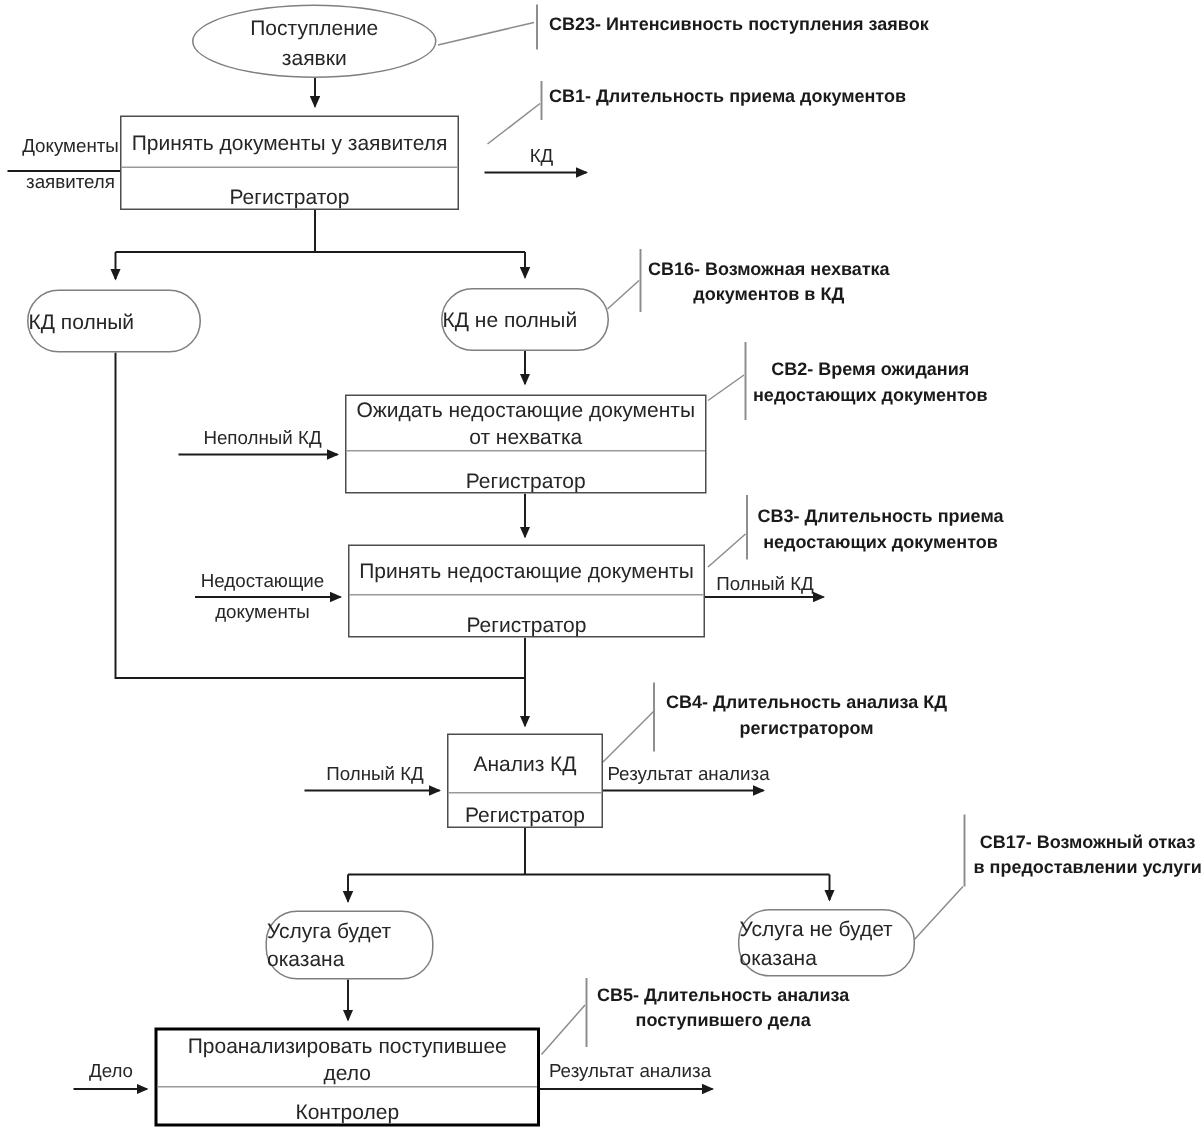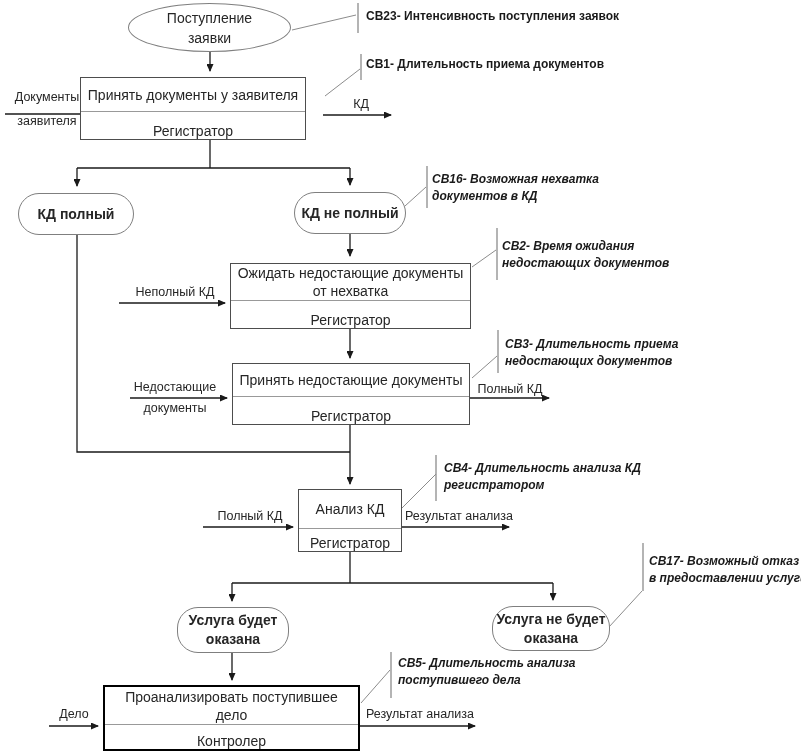--- a/index.html
+++ b/index.html
@@ -5,36 +5,36 @@
   html,body{margin:0;padding:0;background:#ffffff;}
   body{font-family:"Liberation Sans", sans-serif;color:#262626;}
   #canvas{position:relative;width:801px;height:753px;background:#ffffff;overflow:hidden;}
   #wires{position:absolute;left:0;top:0;z-index:1;}
 
   
   .node{position:absolute;z-index:2;background:#ffffff;box-sizing:border-box;}
   .ellipse{border:1.3px solid #7f7f7f;border-radius:50%;display:flex;flex-direction:column;
            align-items:center;justify-content:center;font-size:14px;line-height:20px;}
   .stadium{border:1.3px solid #7f7f7f;border-radius:21px;display:flex;flex-direction:column;
-           align-items:center;justify-content:center;font-size:14px;line-height:19px;font-weight:bold;}
+           justify-content:center;font-size:14px;line-height:19px;}
   .process{border:1.4px solid #4d4d4d;display:flex;flex-direction:column;}
   .process.thick{border:2px solid #000000;}
   .proc-title{flex:1;display:flex;flex-direction:column;align-items:center;justify-content:center;
               font-size:14px;line-height:18px;text-align:center;}
   .proc-role{border-top:1px solid #999999;display:flex;align-items:flex-end;justify-content:center;
              font-size:14px;}
   .r1{height:27px;} .r2{height:27px;} .r3{height:27px;} .r4{height:22px;} .r5{height:24px;}
 
   
   .edge-label{position:absolute;z-index:3;font-size:12.5px;text-align:center;white-space:nowrap;}
 
   
   .annot{position:absolute;z-index:3;font-size:12px;font-weight:bold;color:#1a1a1a;
-         line-height:17px;white-space:nowrap;}
-  .annot span{display:block;font-style:italic;}
+         line-height:17px;white-space:nowrap;text-align:center;}
+  .annot span{display:block;}
 </style>
 </head>
 <body>
 
 <div id="canvas">
 
   <svg id="wires" width="801" height="753">
     <defs>
       <marker id="arr" markerWidth="8" markerHeight="7" refX="7" refY="3.5" orient="auto" markerUnits="userSpaceOnUse">
         <path d="M0,0 L8,3.5 L0,7 Z" fill="#1a1a1a"></path>

